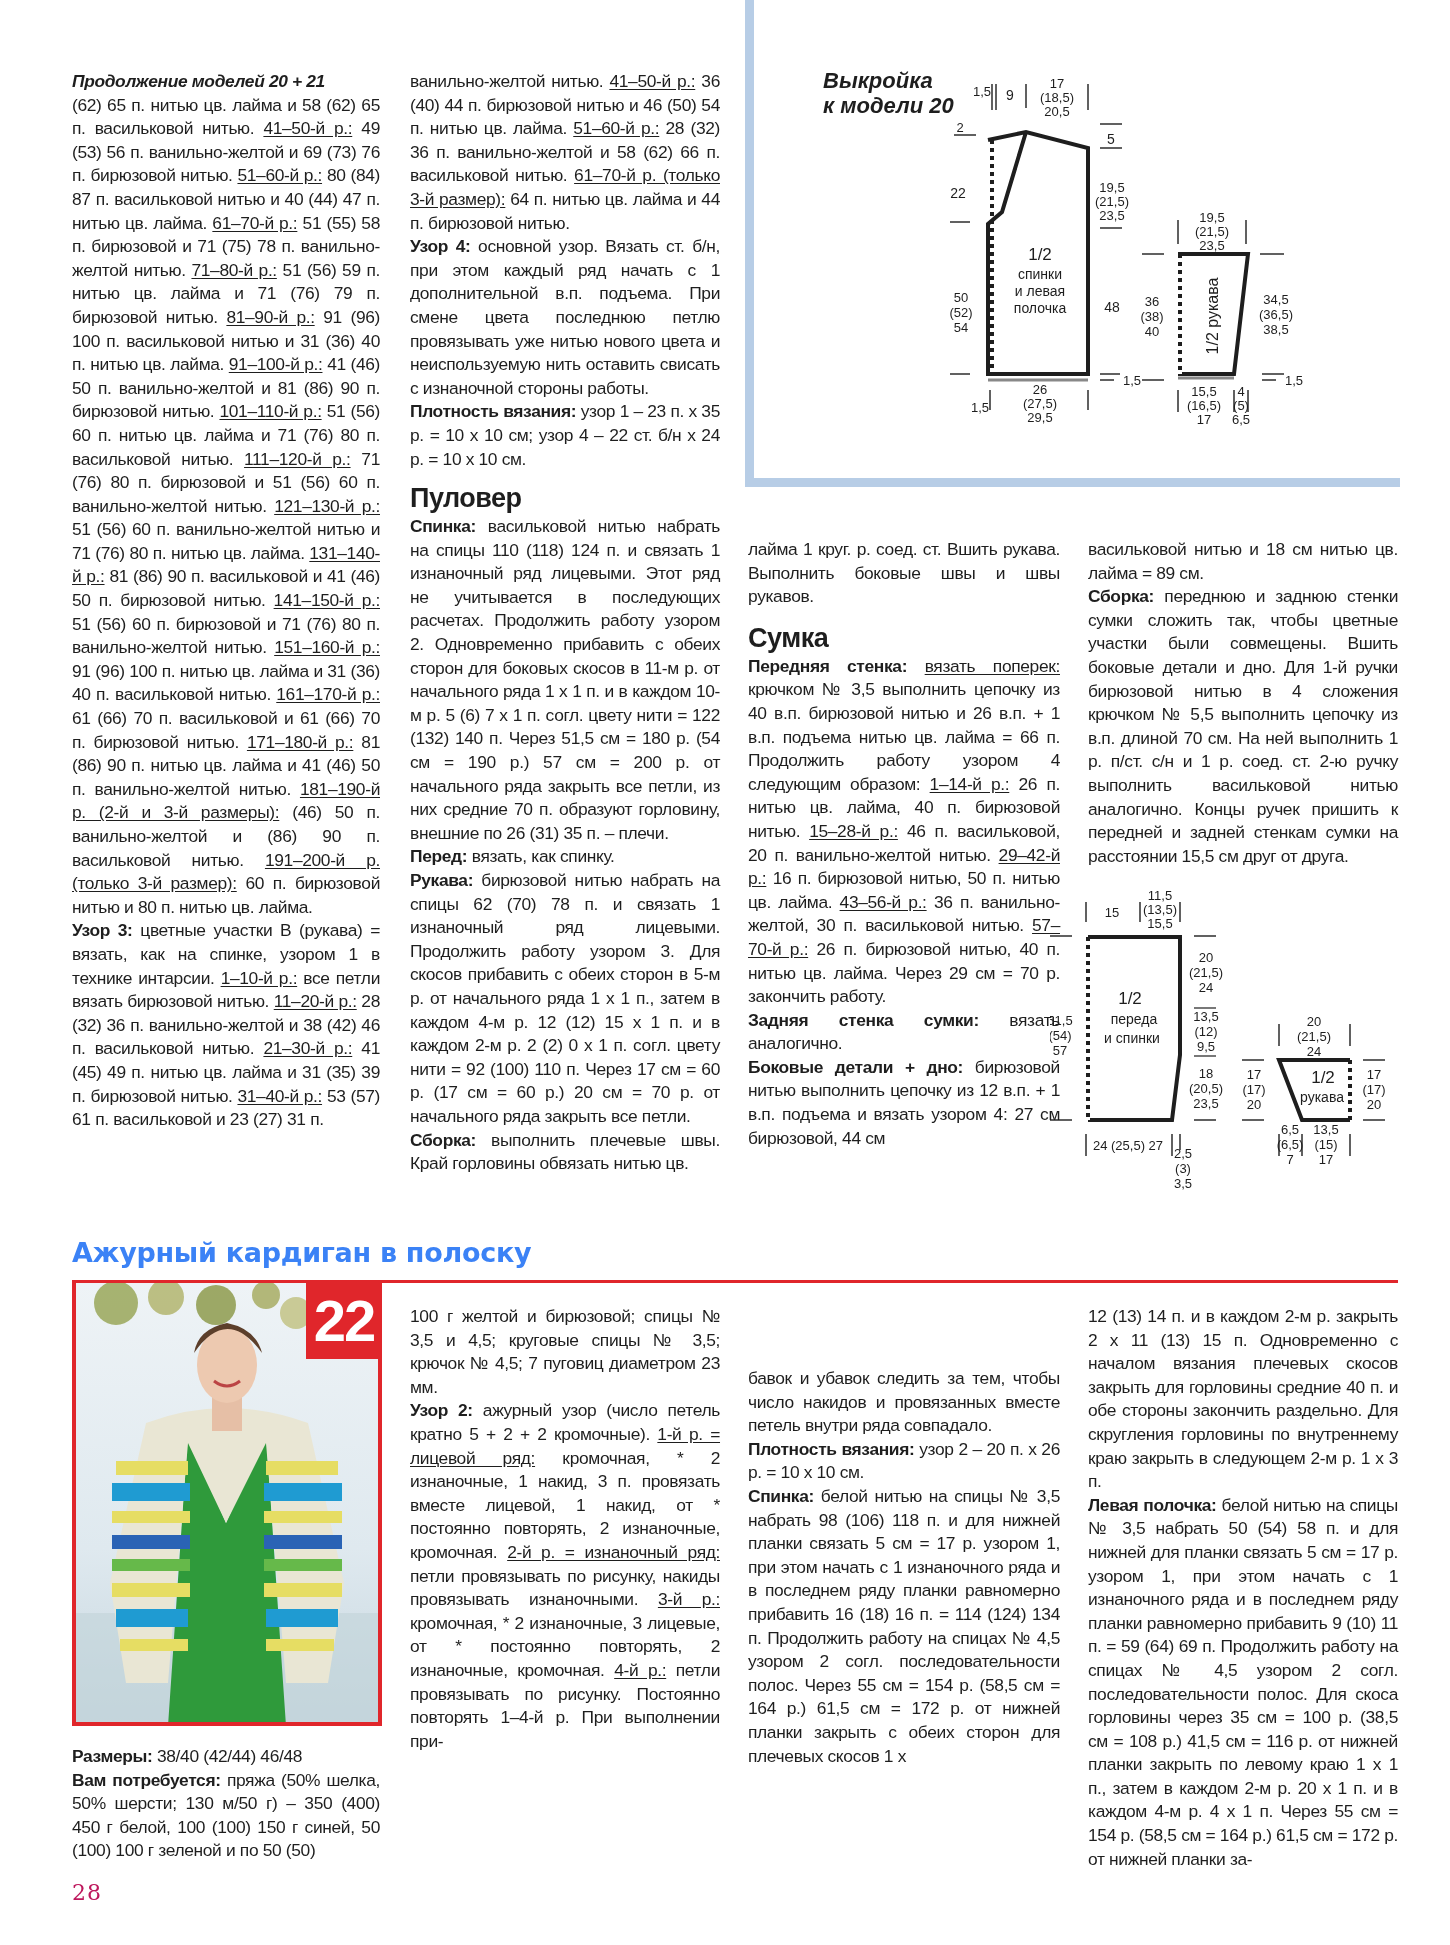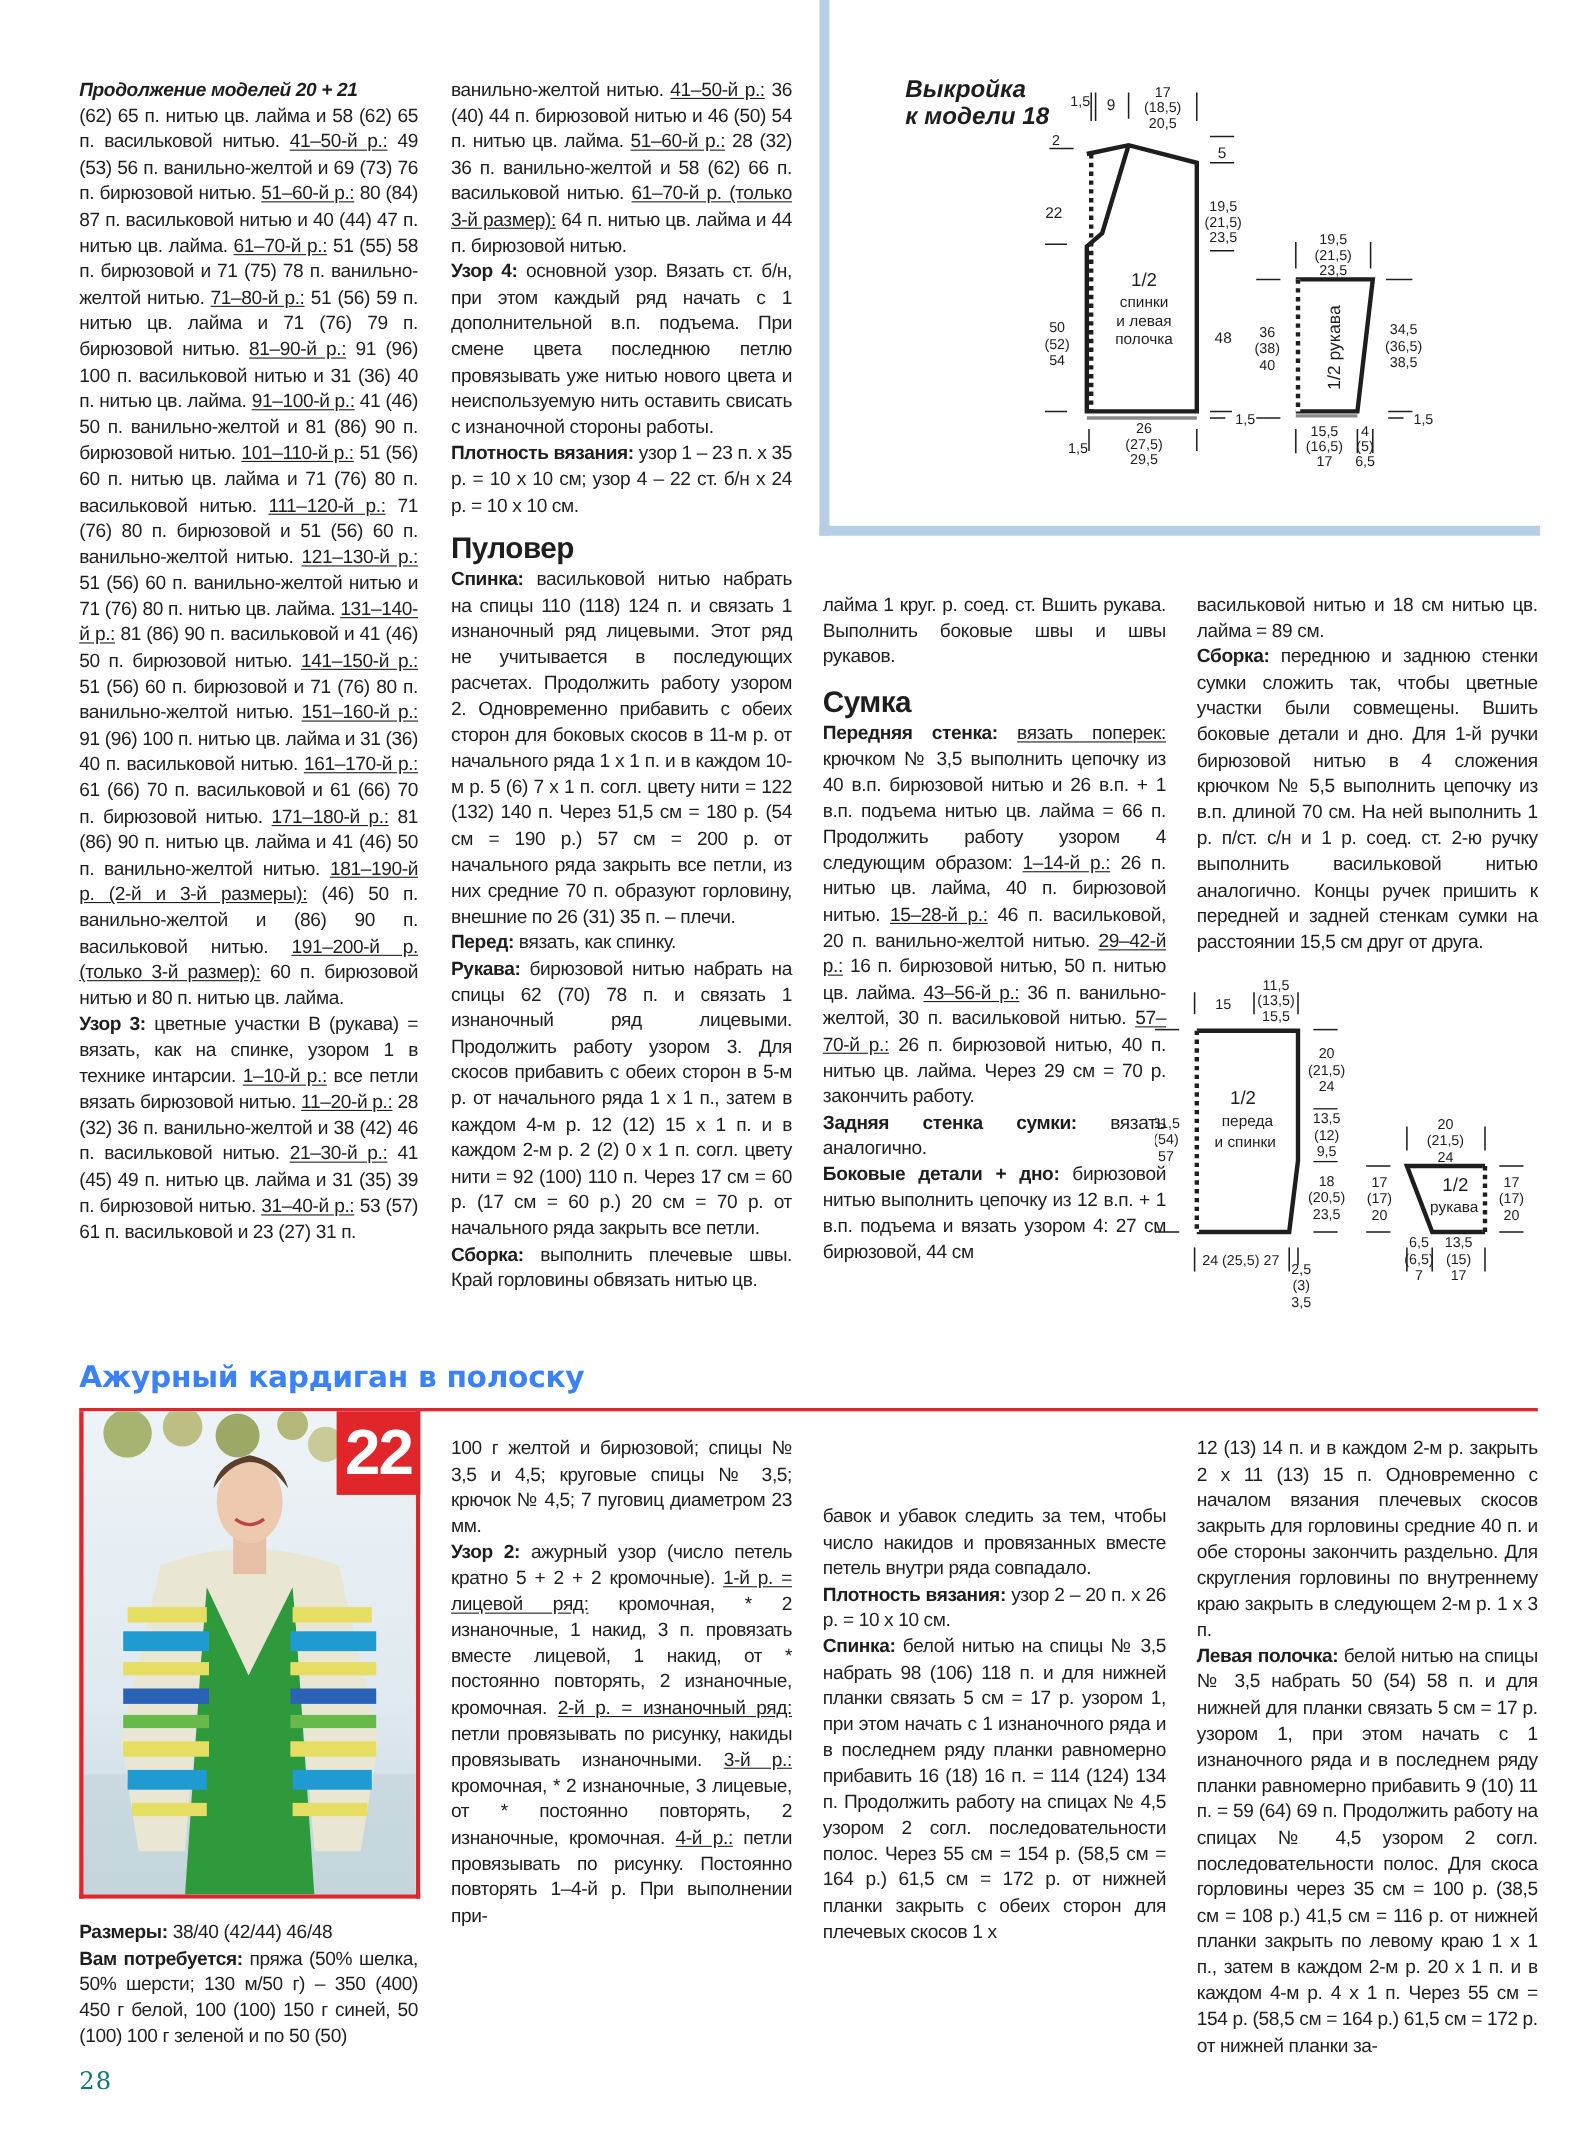--- a/index.html
+++ b/index.html
@@ -11,21 +11,21 @@
   .col u { text-decoration: underline; text-underline-offset: 2px; }
   .cont-title { font-weight: bold; font-style: italic; }
   .h2 { font-family: "Liberation Sans", sans-serif; font-weight: bold; font-size: 27px; line-height: 30px; letter-spacing: -0.5px; margin-top: 10px; margin-bottom: 2px; }
   .blue-box { position: absolute; left: 745px; top: 0; width: 655px; height: 487px; border-left: 9px solid #b7cde6; border-bottom: 9px solid #b7cde6; }
   .pattern-title { position: absolute; left: 805px; top: 68px; font-weight: bold; font-style: italic; font-size: 22px; line-height: 25px; color: #1e1e1e; margin-left: 18px; }
   svg text { font-family: "Liberation Sans", sans-serif; fill: #1e1e1e; }
   .section-title { position: absolute; left: 72px; top: 1237px; font-family: "DejaVu Sans", sans-serif; font-weight: bold; font-size: 27px; letter-spacing: -0.3px; color: #3b82f6; }
   .red-rule { position: absolute; left: 72px; top: 1280px; width: 1326px; height: 3px; background: #e0262b; }
   .photo-frame { position: absolute; left: 72px; top: 1283px; width: 310px; height: 443px; border: 4px solid #e0262b; border-top: none; overflow: hidden; }
   .model-badge { position: absolute; left: 306px; top: 1283px; width: 76px; height: 76px; background: #e0262b; color: #fff; font-family: "Liberation Sans", sans-serif; font-weight: bold; font-size: 58px; line-height: 76px; text-align: center; letter-spacing: -2px; }
-  .page-number { position: absolute; left: 72px; top: 1880px; font-family: "DejaVu Serif", serif; font-size: 22px; color: #0f766e; letter-spacing: 1px; }
+  .page-number { position: absolute; left: 72px; top: 1880px; font-family: "DejaVu Serif", serif; font-size: 22px; color: #be185d; letter-spacing: 1px; }
 </style>
 </head>
 <body>
 
 <div class="col" style="left:72px; top:70px; width:308px;">
   <p class="cont-title">Продолжение моделей 20 + 21</p>
   <div>
       <p><span>(62) 65 п. нитью цв. лайма и 58 (62) 65 п. васильковой нитью. </span><u>41–50-й р.:</u><span> 49 (53) 56 п. ванильно-желтой и 69 (73) 76 п. бирюзовой нитью. </span><u>51–60-й р.:</u><span> 80 (84) 87 п. васильковой нитью и 40 (44) 47 п. нитью цв. лайма. </span><u>61–70-й р.:</u><span> 51 (55) 58 п. бирюзовой и 71 (75) 78 п. ванильно-желтой нитью. </span><u>71–80-й р.:</u><span> 51 (56) 59 п. нитью цв. лайма и 71 (76) 79 п. бирюзовой нитью. </span><u>81–90-й р.:</u><span> 91 (96) 100 п. васильковой нитью и 31 (36) 40 п. нитью цв. лайма. </span><u>91–100-й р.:</u><span> 41 (46) 50 п. ванильно-желтой и 81 (86) 90 п. бирюзовой нитью. </span><u>101–110-й р.:</u><span> 51 (56) 60 п. нитью цв. лайма и 71 (76) 80 п. васильковой нитью. </span><u>111–120-й р.:</u><span> 71 (76) 80 п. бирюзовой и 51 (56) 60 п. ванильно-желтой нитью. </span><u>121–130-й р.:</u><span> 51 (56) 60 п. ванильно-желтой нитью и 71 (76) 80 п. нитью цв. лайма. </span><u>131–140-й р.:</u><span> 81 (86) 90 п. васильковой и 41 (46) 50 п. бирюзовой нитью. </span><u>141–150-й р.:</u><span> 51 (56) 60 п. бирюзовой и 71 (76) 80 п. ванильно-желтой нитью. </span><u>151–160-й р.:</u><span> 91 (96) 100 п. нитью цв. лайма и 31 (36) 40 п. васильковой нитью. </span><u>161–170-й р.:</u><span> 61 (66) 70 п. васильковой и 61 (66) 70 п. бирюзовой нитью. </span><u>171–180-й р.:</u><span> 81 (86) 90 п. нитью цв. лайма и 41 (46) 50 п. ванильно-желтой нитью. </span><u>181–190-й р. (2-й и 3-й размеры):</u><span> (46) 50 п. ванильно-желтой и (86) 90 п. васильковой нитью. </span><u>191–200-й р. (только 3-й размер):</u><span> 60 п. бирюзовой нитью и 80 п. нитью цв. лайма.</span></p>
       <p><b>Узор 3:</b><span> цветные участки В (рукава) = вязать, как на спинке, узором 1 в технике интарсии. </span><u>1–10-й р.:</u><span> все петли вязать бирюзовой нитью. </span><u>11–20-й р.:</u><span> 28 (32) 36 п. ванильно-желтой и 38 (42) 46 п. васильковой нитью. </span><u>21–30-й р.:</u><span> 41 (45) 49 п. нитью цв. лайма и 31 (35) 39 п. бирюзовой нитью. </span><u>31–40-й р.:</u><span> 53 (57) 61 п. васильковой и 23 (27) 31 п.</span></p>
     </div>
@@ -42,21 +42,21 @@
       <p><b>Спинка:</b><span> васильковой нитью набрать на спицы 110 (118) 124 п. и связать 1 изнаночный ряд лицевыми. Этот ряд не учитывается в последующих расчетах. Продолжить работу узором 2. Одновременно прибавить с обеих сторон для боковых скосов в 11-м р. от начального ряда 1 х 1 п. и в каждом 10-м р. 5 (6) 7 х 1 п. согл. цвету нити = 122 (132) 140 п. Через 51,5 см = 180 р. (54 см = 190 р.) 57 см = 200 р. от начального ряда закрыть все петли, из них средние 70 п. образуют горловину, внешние по 26 (31) 35 п. – плечи.</span></p>
       <p><b>Перед:</b><span> вязать, как спинку.</span></p>
       <p><b>Рукава:</b><span> бирюзовой нитью набрать на спицы 62 (70) 78 п. и связать 1 изнаночный ряд лицевыми. Продолжить работу узором 3. Для скосов прибавить с обеих сторон в 5-м р. от начального ряда 1 х 1 п., затем в каждом 4-м р. 12 (12) 15 х 1 п. и в каждом 2-м р. 2 (2) 0 х 1 п. согл. цвету нити = 92 (100) 110 п. Через 17 см = 60 р. (17 см = 60 р.) 20 см = 70 р. от начального ряда закрыть все петли.</span></p>
       <p><b>Сборка:</b><span> выполнить плечевые швы. Край горловины обвязать нитью цв.</span></p>
     </div>
 </div>
 
 <div class="blue-box"></div>
 <div class="pattern-title">
   <div>Выкройка</div>
-  <div>к модели 18</div>
+  <div>к модели 20</div>
 </div>
 
 <svg style="position:absolute; left:940px; top:72px;" width="440" height="370" viewBox="0 0 440 370">
   <g font-size="14" text-anchor="middle">
 
     <text x="42" y="24" font-size="13">1,5</text>
     <line x1="52" y1="12" x2="52" y2="38" stroke="#1e1e1e" stroke-width="1.4"></line>
     <line x1="56" y1="12" x2="56" y2="38" stroke="#1e1e1e" stroke-width="1.4"></line>
     <text x="70" y="28">9</text>
     <line x1="86" y1="12" x2="86" y2="36" stroke="#1e1e1e" stroke-width="1.4"></line>

